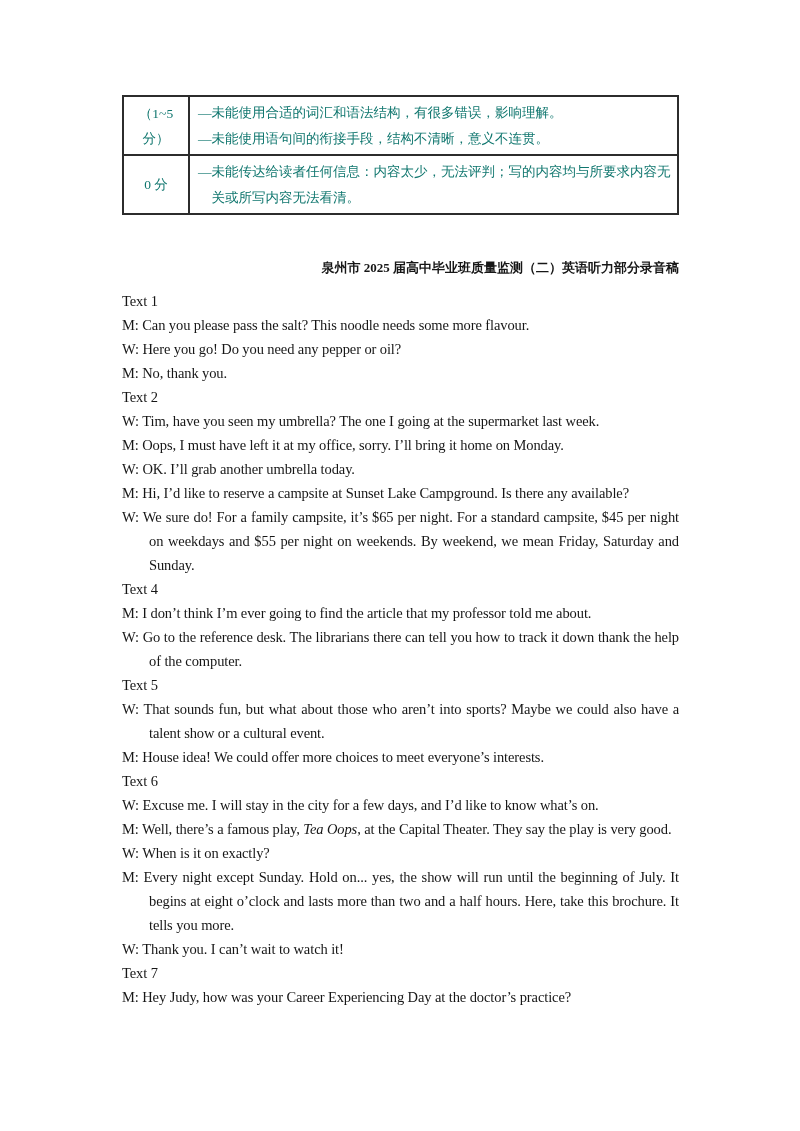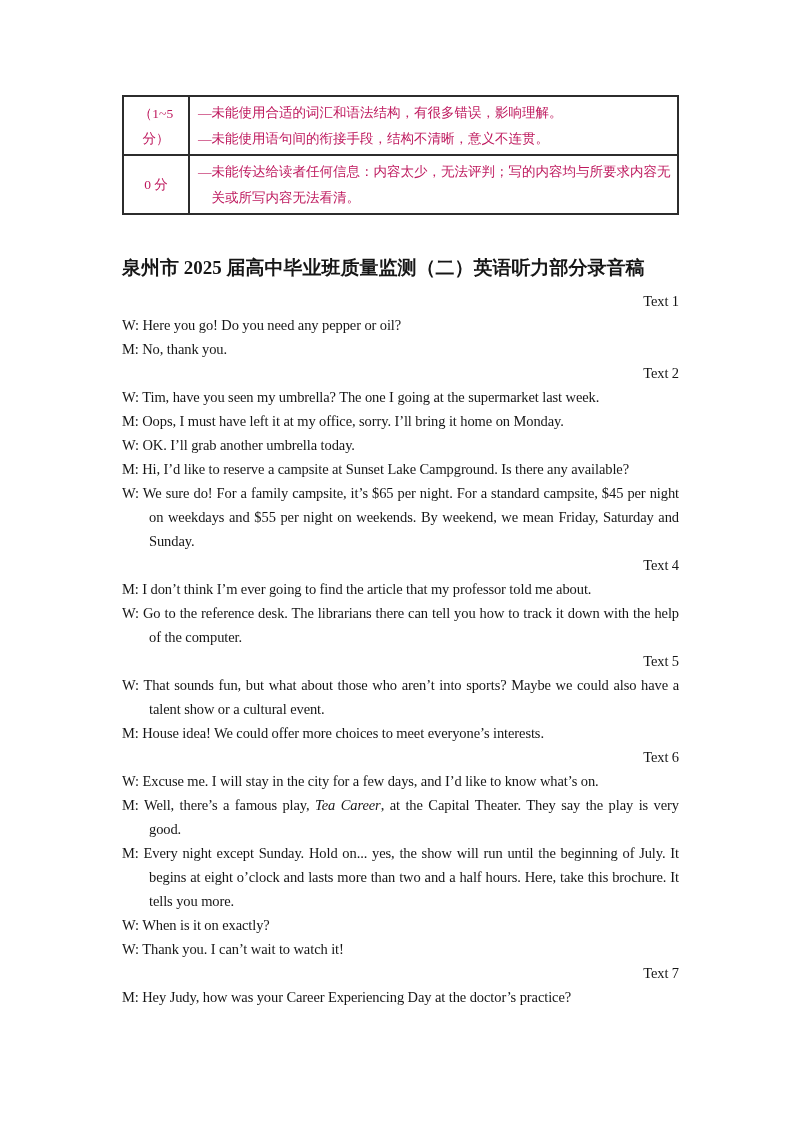--- a/index.html
+++ b/index.html
@@ -19,21 +19,21 @@
     position: absolute;
     left: 122px;
     top: 95px;
     width: 557px;
   }
   table.rubric {
     border-collapse: collapse;
     width: 100%;
     table-layout: fixed;
     font-size: 13.5px;
-    color: #be185d;
+    color: #0f766e;
   }
   table.rubric td {
     border: 2px solid #2c2c2c;
     vertical-align: middle;
   }
   .score-cell {
     width: 62px;
     text-align: center;
     line-height: 25px;
     padding: 3px 1px;
@@ -41,33 +41,33 @@
   .criteria-cell {
     padding: 3px 6px 3px 8px;
     line-height: 25.5px;
     margin-top: 26px;
   }
   .criteria-item {
     padding-left: 1em;
     text-indent: -1em;
   }
   .doc-title {
-    font-size: 19px;
+    font-size: 13px;
     font-weight: bold;
-    text-align: left;
+    text-align: right;
     line-height: 22px;
     margin: 42px 0 10px 0;
   }
   .transcript {
     font-size: 14.5px;
     line-height: 24px;
     letter-spacing: -0.1px;
   }
   .theading {
-    text-align: right;
+    text-align: left;
   }
   .tline {
     padding-left: 27px;
     text-indent: -27px;
     text-align: justify;
   }
   .tline i { font-style: italic; }
 </style>
 </head>
 <body>
@@ -94,37 +94,38 @@
             <div class="criteria-item">—未能传达给读者任何信息：内容太少，无法评判；写的内容均与所要求内容无关或所写内容无法看清。</div>
           </td>
         </tr>
       </tbody>
   </table>
 
   <h1 class="doc-title">泉州市 2025 届高中毕业班质量监测（二）英语听力部分录音稿</h1>
 
   <div class="transcript" id="transcript">
       <div class="theading">Text 1</div>
+      <div class="tline">M: Can you please pass the salt? This noodle needs some more flavour.</div>
       <div class="tline">W: Here you go! Do you need any pepper or oil?</div>
       <div class="tline">M: No, thank you.</div>
       <div class="theading">Text 2</div>
       <div class="tline">W: Tim, have you seen my umbrella? The one I going at the supermarket last week.</div>
       <div class="tline">M: Oops, I must have left it at my office, sorry. I’ll bring it home on Monday.</div>
       <div class="tline">W: OK. I’ll grab another umbrella today.</div>
       <div class="tline">M: Hi, I’d like to reserve a campsite at Sunset Lake Campground. Is there any available?</div>
       <div class="tline">W: We sure do! For a family campsite, it’s $65 per night. For a standard campsite, $45 per night on weekdays and $55 per night on weekends. By weekend, we mean Friday, Saturday and Sunday.</div>
       <div class="theading">Text 4</div>
       <div class="tline">M: I don’t think I’m ever going to find the article that my professor told me about.</div>
-      <div class="tline">W: Go to the reference desk. The librarians there can tell you how to track it down with the help of the computer.</div>
+      <div class="tline">W: Go to the reference desk. The librarians there can tell you how to track it down thank the help of the computer.</div>
       <div class="theading">Text 5</div>
       <div class="tline">W: That sounds fun, but what about those who aren’t into sports? Maybe we could also have a talent show or a cultural event.</div>
       <div class="tline">M: House idea! We could offer more choices to meet everyone’s interests.</div>
       <div class="theading">Text 6</div>
       <div class="tline">W: Excuse me. I will stay in the city for a few days, and I’d like to know what’s on.</div>
-      <div class="tline">M: Well, there’s a famous play, <i>Tea Career</i>, at the Capital Theater. They say the play is very good.</div>
+      <div class="tline">M: Well, there’s a famous play, <i>Tea Oops</i>, at the Capital Theater. They say the play is very good.</div>
+      <div class="tline">W: When is it on exactly?</div>
       <div class="tline">M: Every night except Sunday. Hold on... yes, the show will run until the beginning of July. It begins at eight o’clock and lasts more than two and a half hours. Here, take this brochure. It tells you more.</div>
-      <div class="tline">W: When is it on exactly?</div>
       <div class="tline">W: Thank you. I can’t wait to watch it!</div>
       <div class="theading">Text 7</div>
       <div class="tline">M: Hey Judy, how was your Career Experiencing Day at the doctor’s practice?</div>
     </div>
 
 </div>
 
 </body></html>

